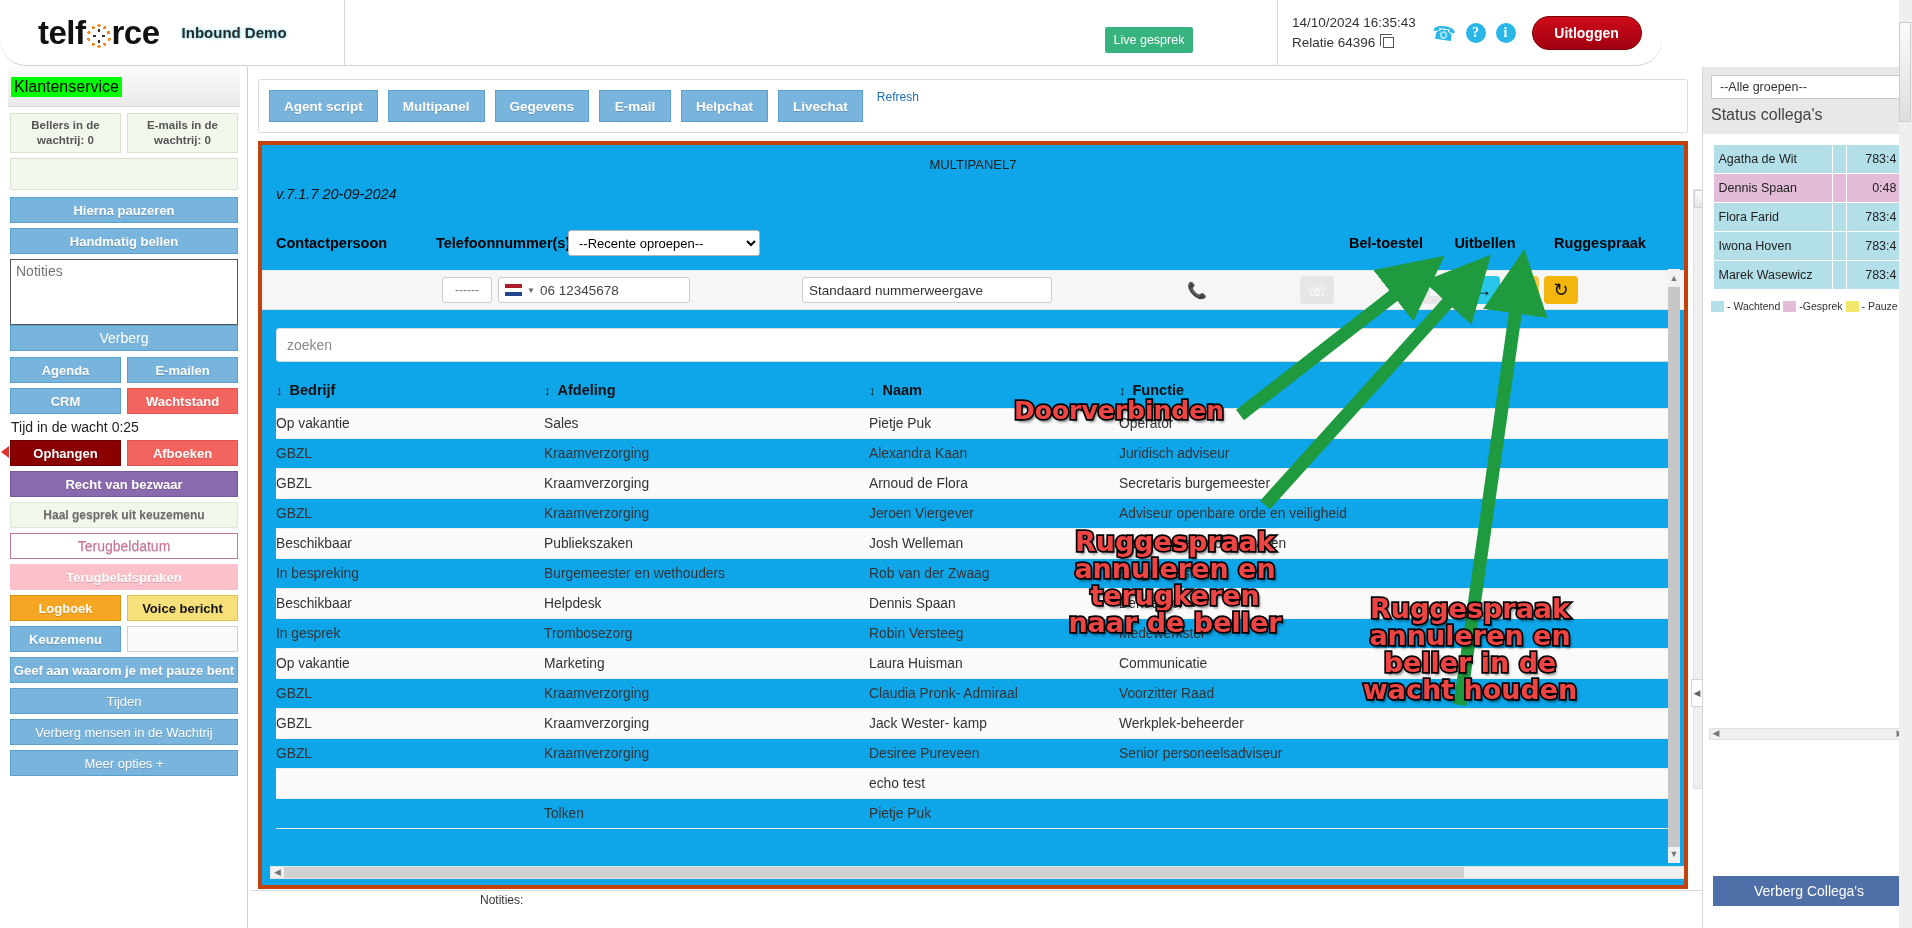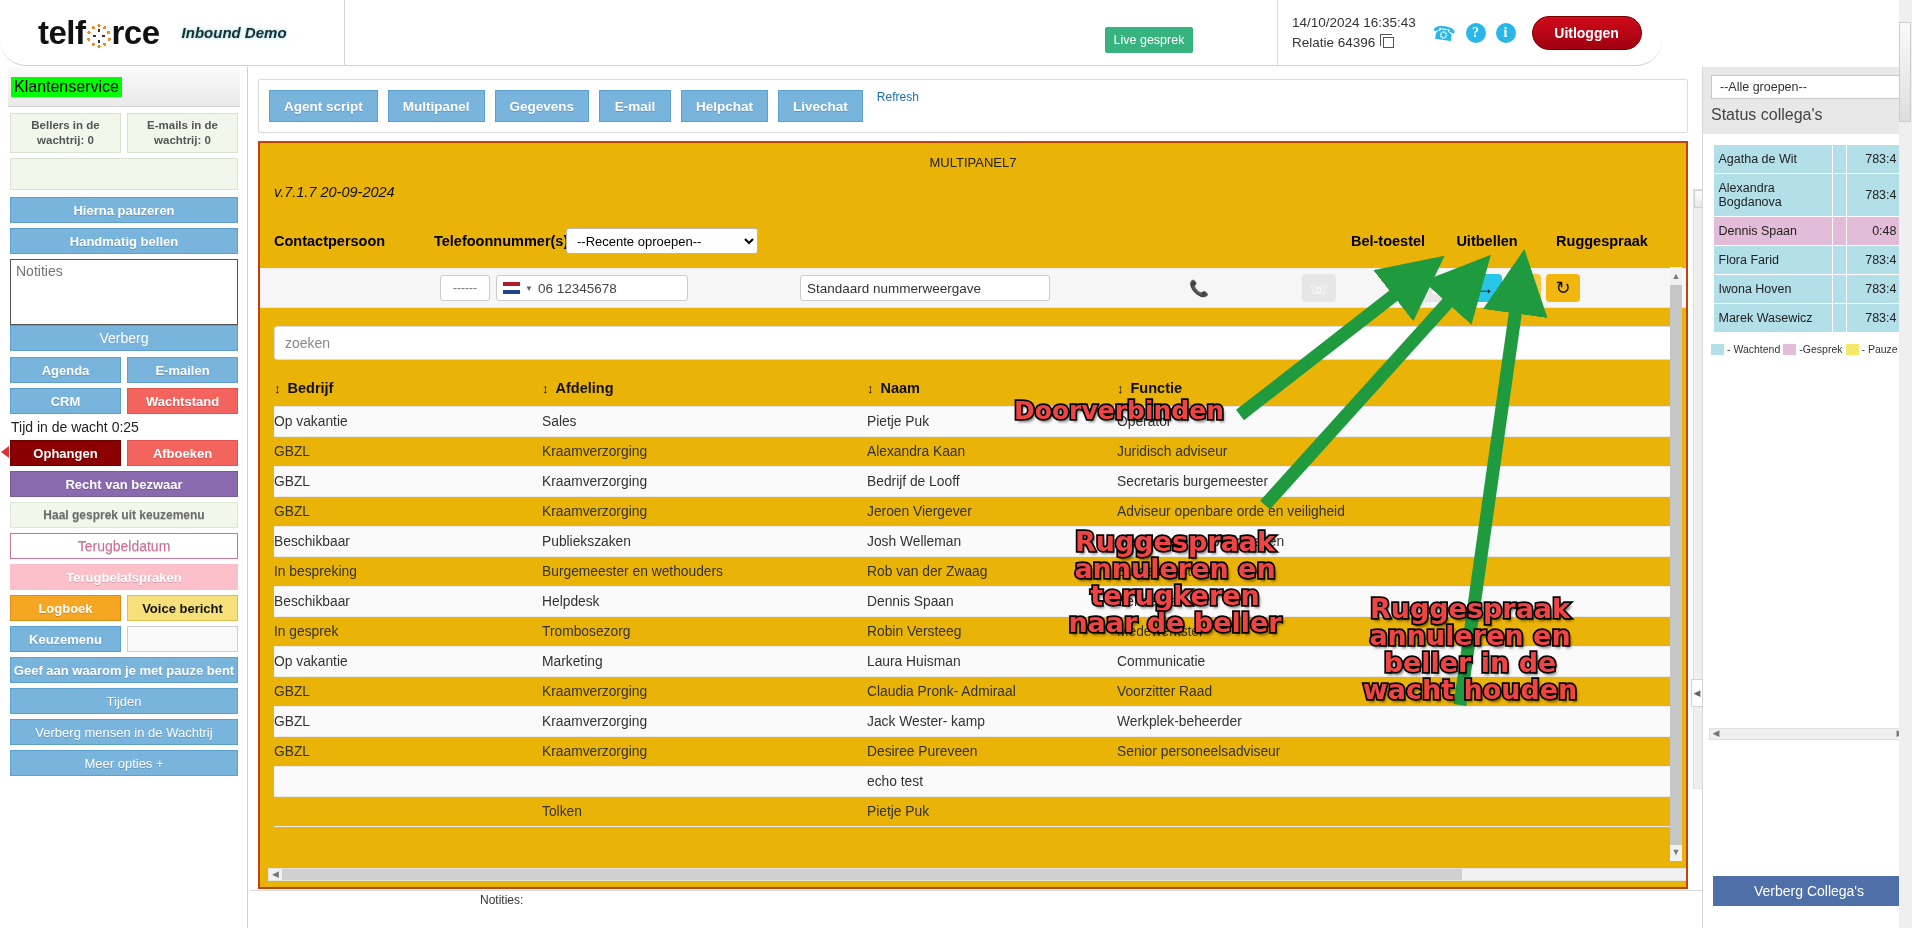--- a/index.html
+++ b/index.html
@@ -34,21 +34,21 @@
       radial-gradient(circle 1.6px at 26% 85%, #f08a1e 99%, transparent 100%),
       radial-gradient(circle 1.6px at 8% 63%,  #f08a1e 99%, transparent 100%),
       radial-gradient(circle 1.6px at 8% 36%,  #f08a1e 99%, transparent 100%),
       radial-gradient(circle 1.6px at 26% 15%, #f08a1e 99%, transparent 100%),
       radial-gradient(circle 1.5px at 50% 28%, #333 99%, transparent 100%),
       radial-gradient(circle 1.5px at 70% 50%, #333 99%, transparent 100%),
       radial-gradient(circle 1.5px at 50% 72%, #333 99%, transparent 100%),
       radial-gradient(circle 1.5px at 30% 50%, #333 99%, transparent 100%);
   }
   .demo-label{ margin-left:22px; font-size:15px; font-weight:bold; color:#2a2a2a;
-               text-shadow:0 0 3px #9fe8f5, 0 0 3px #9fe8f5;font-style:italic; }
+               text-shadow:0 0 3px #9fe8f5, 0 0 3px #9fe8f5; }
   .live-btn {
     position:absolute; left:1105px; top:27px; width:88px; height:26px;
     background:#36b37e; color:#fff; font-size:12.5px; border:none; border-radius:2px;
     display:flex; align-items:center; justify-content:center; cursor:pointer;
   }
   .hdr-right { position:absolute; right:0; top:0; height:66px; width:385px;
                border-left:1px solid #dadada; display:flex; align-items:center; }
   .hdr-datetime { margin-left:14px; line-height:1.45; color:#333; font-size:13.5px; }
   .hdr-datetime .rel { display:flex; align-items:center; gap:8px; }
   .copy-ico { display:inline-block; width:11px; height:11px; border:1.3px solid #555; position:relative; }
@@ -129,21 +129,21 @@
     display:flex; align-items:center; padding-left:10px; gap:10px;
   }
   .tab{
     height:32px; min-width:72px; padding:0 14px; background:#79b4dd; border:1px solid #5ca0cd;
     color:#fff; font-weight:bold; font-size:13.5px; display:flex;align-items:center;
     justify-content:center; cursor:pointer; text-shadow:0 1px 0 rgba(0,0,0,.18);
   }
   .refresh-link{ color:#1b6fb5; font-size:12px; margin-left:4px; cursor:pointer; align-self:flex-start; margin-top:10px;}
   .panel{
     position:absolute; left:8px; top:74px; width:1430px; height:748px;
-    border:2px solid #c2410c; background:#eab308; overflow:hidden;
+    border:4px solid #c2410c; background:#0ea5e9; overflow:hidden;
   }
   .panel-title{ text-align:center; font-size:13px; color:#222; padding-top:12px; }
   .version{ font-style:italic; font-size:14.5px; color:#111; padding:14px 0 0 14px; }
 
   .contact-head{
     display:flex; align-items:center; margin-top:28px; padding:0 14px; font-weight:bold; font-size:14.5px;
   }
   .ch-contact{ width:160px; }
   .ch-tel{ width:132px; }
   .ch-select{ width:196px; }
@@ -450,21 +450,21 @@
             </tr>
           <tr>
               <td>GBZL</td>
               <td>Kraamverzorging</td>
               <td>Alexandra Kaan</td>
               <td>Juridisch adviseur</td>
             </tr>
           <tr>
               <td>GBZL</td>
               <td>Kraamverzorging</td>
-              <td>Bedrijf de Looff</td>
+              <td>Arnoud de Flora</td>
               <td>Secretaris burgemeester</td>
             </tr>
           <tr>
               <td>GBZL</td>
               <td>Kraamverzorging</td>
               <td>Jeroen Viergever</td>
               <td>Adviseur openbare orde en veiligheid</td>
             </tr>
           <tr>
               <td>Beschikbaar</td>
@@ -555,25 +555,20 @@
     <div class="rp-head">
       <div class="rp-select">--Alle groepen--</div>
       <div class="rp-title">Status collega's</div>
     </div>
 
     <table class="colleague-tbl">
       <tbody>
         <tr>
           <td>Agatha de Wit</td>
           <td style="width:14px"></td>
-          <td class="tm">783:4</td>
-        </tr>
-        <tr>
-          <td>Alexandra Bogdanova</td>
-          <td></td>
           <td class="tm">783:4</td>
         </tr>
         <tr class="gesprek">
           <td>Dennis Spaan</td>
           <td></td>
           <td class="tm">0:48</td>
         </tr>
         <tr>
           <td>Flora Farid</td>
           <td></td>

